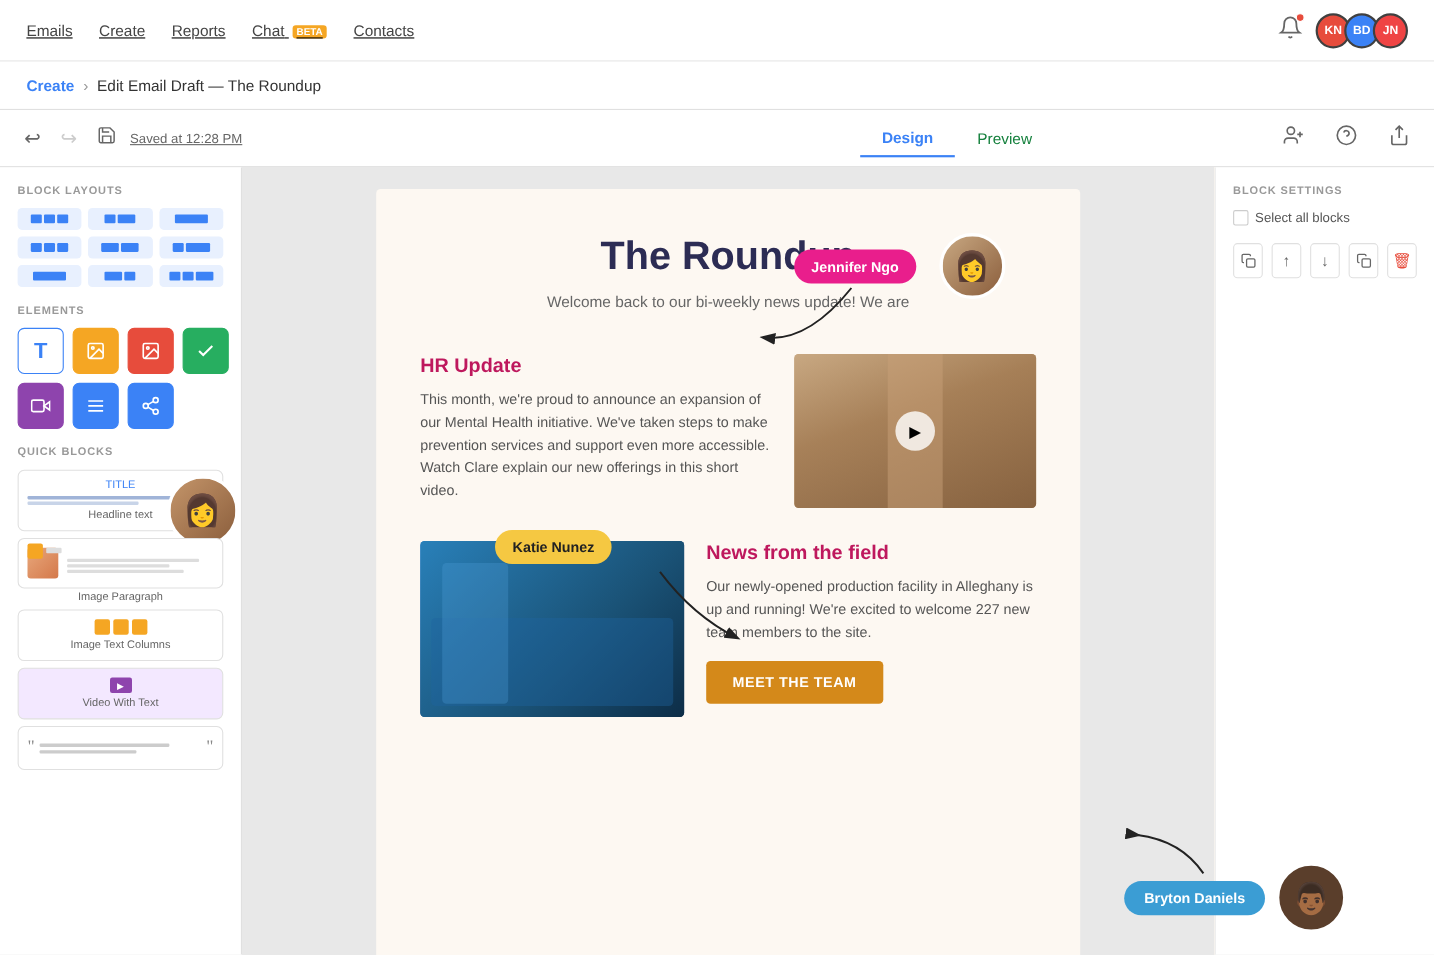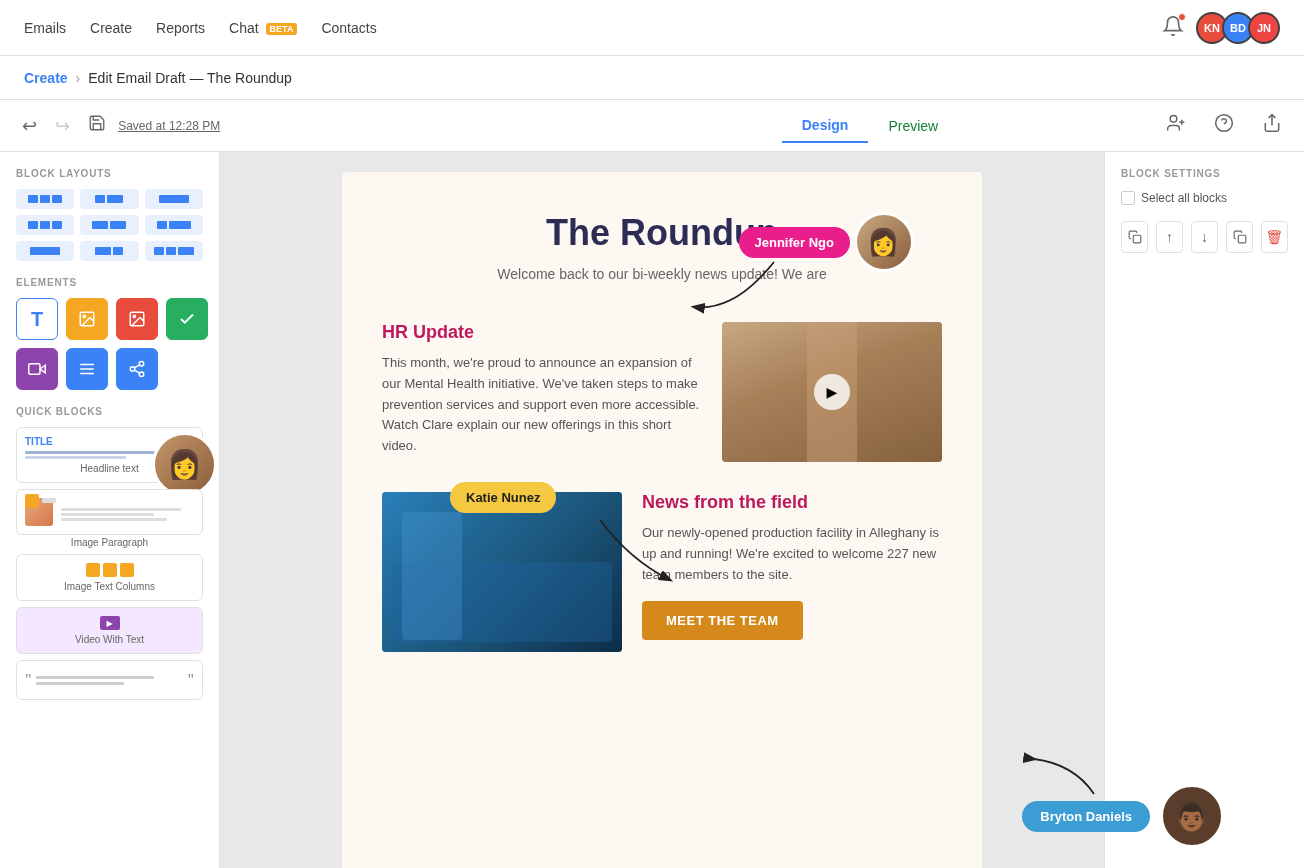--- a/index.html
+++ b/index.html
@@ -8,21 +8,21 @@
     
     .top-nav {
       background: #fff;
       border-bottom: 1px solid #e0e0e0;
       height: 56px;
       display: flex;
       align-items: center;
       justify-content: space-between;
       padding: 0 24px;
     }
-    .nav-links { display: flex; gap: 24px; align-items: flex-end; }
+    .nav-links { display: flex; gap: 24px; align-items: flex-end; text-decoration: underline; }
     .nav-link { color: #444; font-size: 14px; text-decoration: none; cursor: pointer; }
     .nav-badge {
       background: #f5a623;
       color: #fff;
       font-size: 9px;
       font-weight: bold;
       padding: 1px 4px;
       border-radius: 3px;
       margin-left: 3px;
       vertical-align: middle;
@@ -130,21 +130,21 @@
     .element-btn-check { background: #27ae60; border-color: #27ae60; }
     .element-btn-vid { background: #8e44ad; border-color: #8e44ad; }
     .element-btn-line { background: #3b82f6; border-color: #3b82f6; }
     .element-btn-share { background: #3b82f6; border-color: #3b82f6; }
 
     .quick-blocks-list { display: flex; flex-direction: column; gap: 6px; }
     .qb-item {
       border: 1px solid #e0e0e0; border-radius: 6px; padding: 8px;
       cursor: pointer; background: #fff; position: relative; overflow: hidden;
     }
-    .qb-title { font-size: 10px; color: #3b82f6; font-weight: 700; }
+    .qb-title { font-size: 10px; color: #3b82f6; text-align: center; font-weight: 400; }
     .qb-label { font-size: 10px; color: #666; text-align: center; margin-top: 4px; }
     .qb-lines { display: flex; flex-direction: column; gap: 2px; margin-top: 4px; }
     .qb-line { height: 3px; background: #ddd; border-radius: 1px; }
     .qb-icons { display: flex; justify-content: center; gap: 4px; margin-bottom: 4px; }
 
     
     .canvas-area {
       flex: 1;
       background: #e8e8e8;
       overflow-y: auto;
@@ -556,21 +556,21 @@
         </div>
         <div style="flex:1;">
           <div class="section-heading">News from the field</div>
           <div class="section-text">Our newly-opened production facility in Alleghany is up and running! We're excited to welcome 227 new team members to the site.</div>
           <button class="meet-btn">MEET THE TEAM</button>
         </div>
       </div>
 
     </div>
 
-    <div style="position:absolute; top:60px; right:190px; display:flex; align-items:center; gap:4px;text-align:right;">
+    <div style="position:absolute; top:60px; right:190px; display:flex; align-items:center; gap:21px;text-align:right;">
       <div style="background:#e91e8c; color:#fff; padding:8px 16px; border-radius:20px; font-size:13px; font-weight:600; white-space:nowrap;">Jennifer Ngo</div>
       <div style="width:60px; height:60px; border-radius:50%; background:linear-gradient(135deg,#c8a882,#8b5e3c); border:3px solid #fff; overflow:hidden; display:flex; align-items:center; justify-content:center; font-size:26px;">👩</div>
 
       <svg style="position:absolute; top:40px; right:120px; pointer-events:none;" width="120" height="80">
         <path d="M 100,10 Q 60,60 20,55" stroke="#222" stroke-width="1.8" fill="none" marker-end="url(#arrowhead)"></path>
         <defs>
           <marker id="arrowhead" markerWidth="8" markerHeight="6" refX="6" refY="3" orient="auto">
             <polygon points="0 0, 8 3, 0 6" fill="#222"></polygon>
           </marker>
         </defs>

